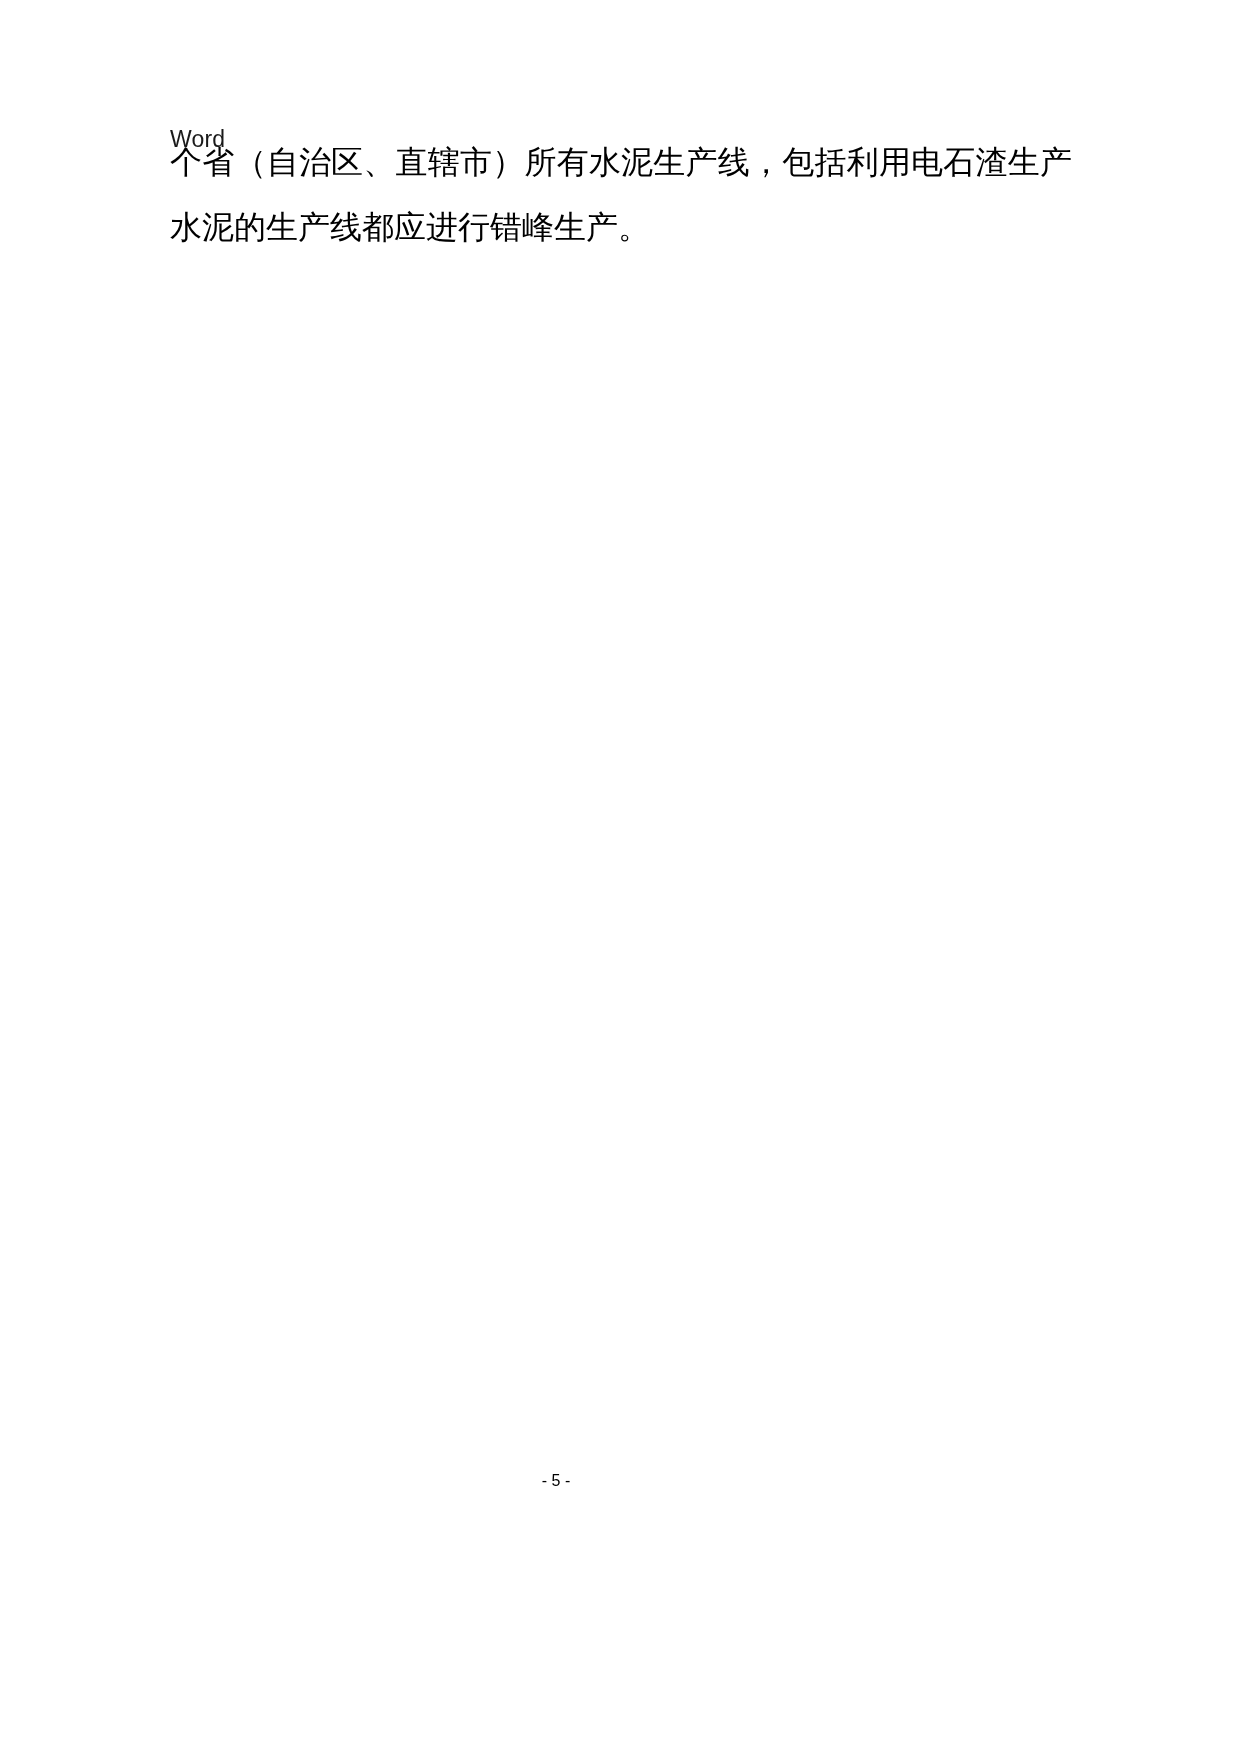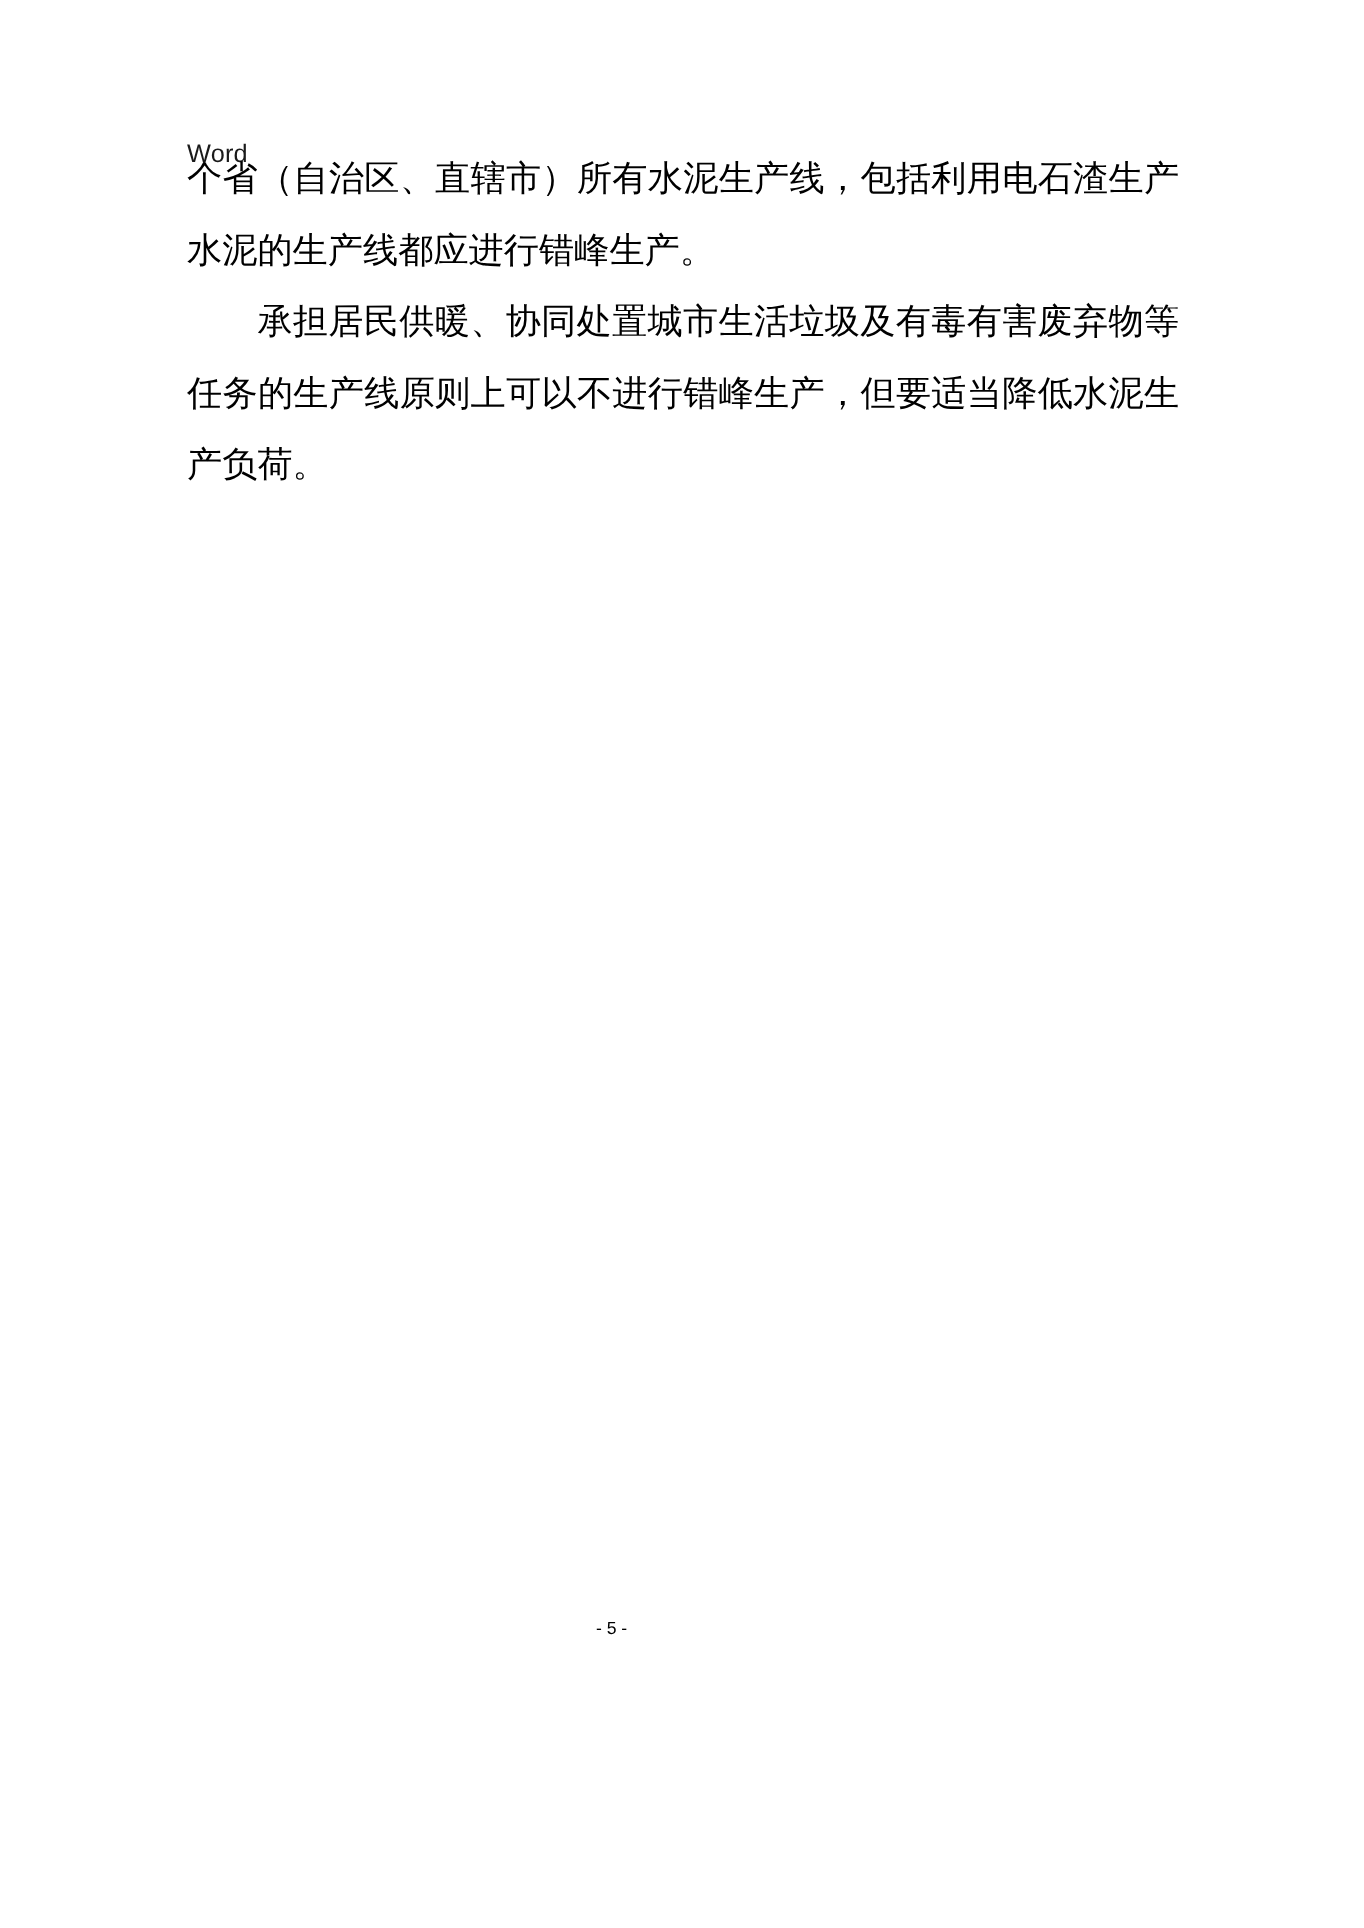--- a/index.html
+++ b/index.html
@@ -60,21 +60,20 @@
 <body>
 
 <div class="page">
 
   <div class="doc-header">Word</div>
 
   <div class="doc-body">
 
       <p>个省（自治区、直辖市）所有水泥生产线，包括利用电石渣生产水泥的生产线都应进行错峰生产。</p>
 
-      <p class="indent">承担居民供暖、协同处置城市生活垃圾及有毒有害废弃物等任务的生产线原则上可以不进行错峰生产，但要适当降低水泥生产负荷。</p>
 
 
 
     </div>
 
   <div class="doc-footer">- 5 -</div>
 
 </div>
 
 </body></html>

